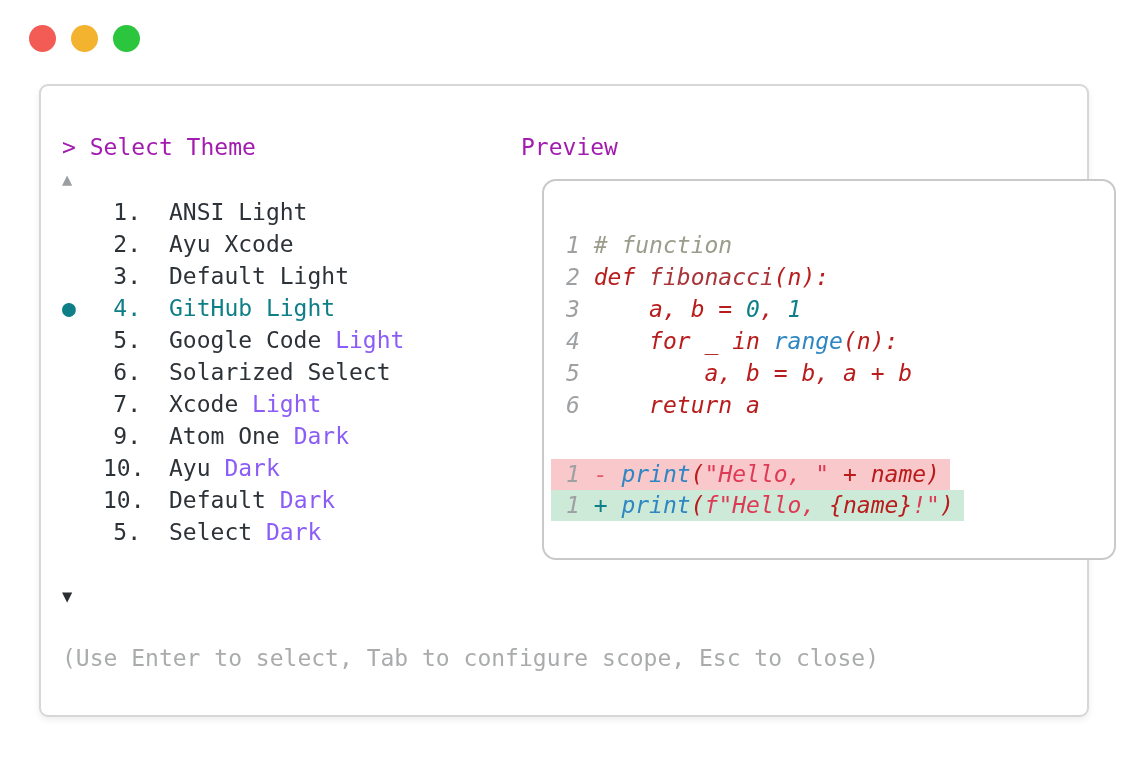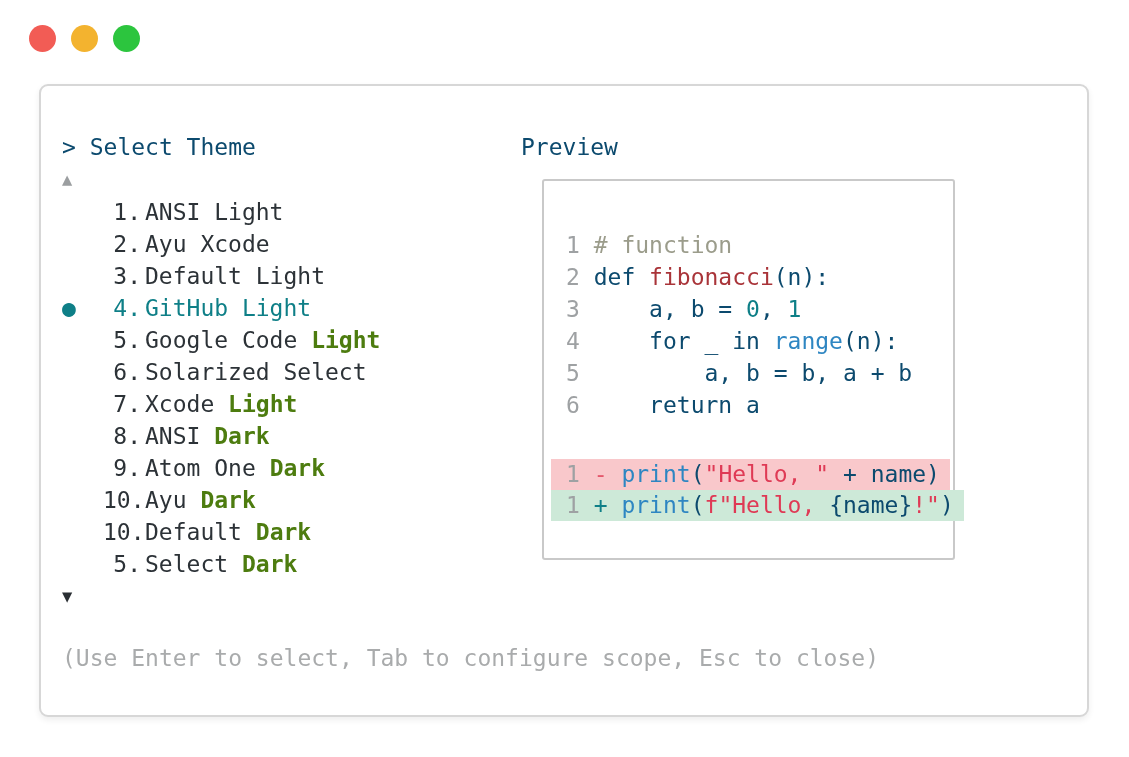--- a/index.html
+++ b/index.html
@@ -13,50 +13,50 @@
   .light{width:27px;height:27px;border-radius:50%;display:inline-block;cursor:pointer;}
   .light.red{background:#f25c55;}
   .light.yellow{background:#f3b32f;}
   .light.green{background:#2cc53e;}
 
   
   .panel{position:absolute;left:39px;top:84px;width:1050px;height:633px;
          background:#ffffff;border:2px solid #d7d7d7;border-radius:9px;
          box-shadow:0 3px 6px rgba(0,0,0,0.07);box-sizing:border-box;}
 
-  .mono{font-size:23px;line-height:32px;white-space:pre;color:#0c4a6e;}
+  .mono{font-size:23px;line-height:32px;white-space:pre;color:#a21caf;}
 
   .prompt{position:absolute;left:21px;top:45px;}
   .preview-label{position:absolute;left:480px;top:45px;}
 
   .scroll-arrow{position:absolute;left:21px;font-size:17px;line-height:32px;width:45px;}
   .scroll-up{top:77px;color:#9b9ea0;}
   .scroll-down{top:494px;color:#2a2f33;}
 
   .theme-list{position:absolute;left:21px;top:110px;}
   .theme-row{height:32px;line-height:32px;font-size:23px;white-space:pre;cursor:pointer;}
   .gutter{display:inline-block;width:41px;color:#0e7f87;}
   .t-num{display:inline-block;width:38px;text-align:right;color:#2c3237;}
-  .t-name{color:#2c3237;margin-left:4px;}
-  .t-suffix{color:#4d7c0f;font-weight:bold;}
+  .t-name{color:#2c3237;margin-left:28px;}
+  .t-suffix{color:#8b5cf6;}
   .theme-row.selected .t-num,
   .theme-row.selected .t-name{color:#0e7f87;}
 
   .hint{position:absolute;left:21px;top:556px;color:#a9abac;}
 
   
-  .preview-pane{position:absolute;left:501px;top:93px;width:413px;height:381px;
-                background:#ffffff;border:2px solid #c9c9c9;border-radius:3px;
-                box-sizing:border-box;}
+  .preview-pane{position:absolute;left:501px;top:93px;width:574px;height:381px;
+                background:#ffffff;border:2px solid #c9c9c9;border-radius:14px;
+                box-sizing:border-box;font-style:italic;}
   .code{position:absolute;left:22px;top:48px;font-size:23px;line-height:32px;white-space:pre;}
   .code-line{height:32px;}
   .spacer{height:38px;}
   .diff-line{height:31px;line-height:31px;}
   .lnum{color:#9ea1a3;}
-  .tok.plain{color:#0c4a6e;text-align:center;}
+  .tok.plain{color:#b91c1c;text-align:center;}
   .tok.comment{color:#9b9c8b;}
   .tok.func{color:#a93439;}
   .tok.number{color:#0e7f87;}
   .tok.builtin{color:#2e86c2;margin-top:31px;}
   .tok.string{color:#df3a55;}
   .tok.removed-marker{color:#e4586c;}
   .tok.added-marker{color:#0e7f87;}
   .diff-chunk{display:inline-block;line-height:31px;padding:0 10px 0 15px;margin-left:-15px;}
   .diff-chunk.removed{background:#f9c8cb;}
   .diff-chunk.added{background:#cde9d8;}
@@ -81,21 +81,20 @@
     <div class="scroll-arrow scroll-up">▲</div>
 
     <div class="theme-list" id="theme-list">
         <div class="theme-row"><span class="gutter"></span><span class="t-num">1.</span><span class="t-name">ANSI Light</span></div>
         <div class="theme-row"><span class="gutter"></span><span class="t-num">2.</span><span class="t-name">Ayu Xcode</span></div>
         <div class="theme-row"><span class="gutter"></span><span class="t-num">3.</span><span class="t-name">Default Light</span></div>
         <div class="theme-row selected"><span class="gutter">●</span><span class="t-num">4.</span><span class="t-name">GitHub Light</span></div>
         <div class="theme-row"><span class="gutter"></span><span class="t-num">5.</span><span class="t-name">Google Code</span><span class="t-suffix"> Light</span></div>
         <div class="theme-row"><span class="gutter"></span><span class="t-num">6.</span><span class="t-name">Solarized Select</span></div>
         <div class="theme-row"><span class="gutter"></span><span class="t-num">7.</span><span class="t-name">Xcode</span><span class="t-suffix"> Light</span></div>
-        <div class="theme-row"><span class="gutter"></span><span class="t-num">8.</span><span class="t-name">ANSI</span><span class="t-suffix"> Dark</span></div>
         <div class="theme-row"><span class="gutter"></span><span class="t-num">9.</span><span class="t-name">Atom One</span><span class="t-suffix"> Dark</span></div>
         <div class="theme-row"><span class="gutter"></span><span class="t-num">10.</span><span class="t-name">Ayu</span><span class="t-suffix"> Dark</span></div>
         <div class="theme-row"><span class="gutter"></span><span class="t-num">10.</span><span class="t-name">Default</span><span class="t-suffix"> Dark</span></div>
         <div class="theme-row"><span class="gutter"></span><span class="t-num">5.</span><span class="t-name">Select</span><span class="t-suffix"> Dark</span></div>
       </div>
 
     <div class="scroll-arrow scroll-down">▼</div>
 
     <div class="mono hint">(Use Enter to select, Tab to configure scope, Esc to close)</div>
 

